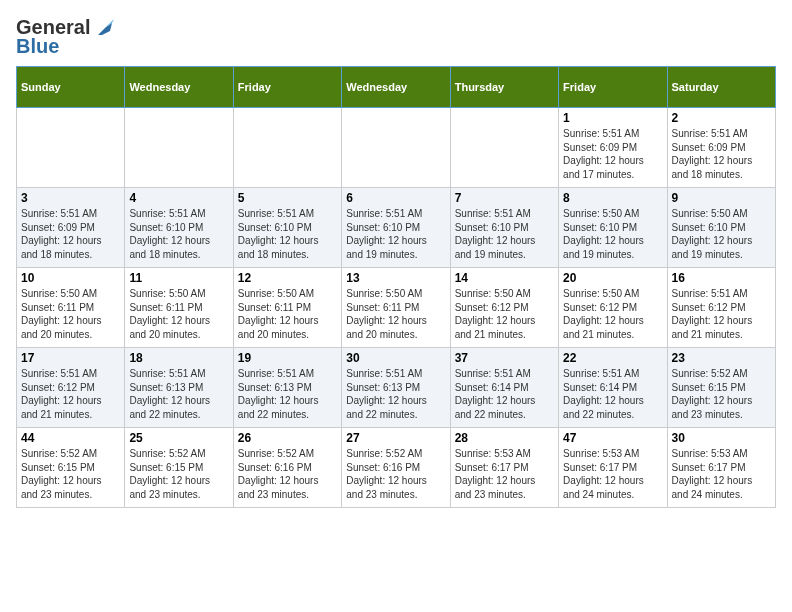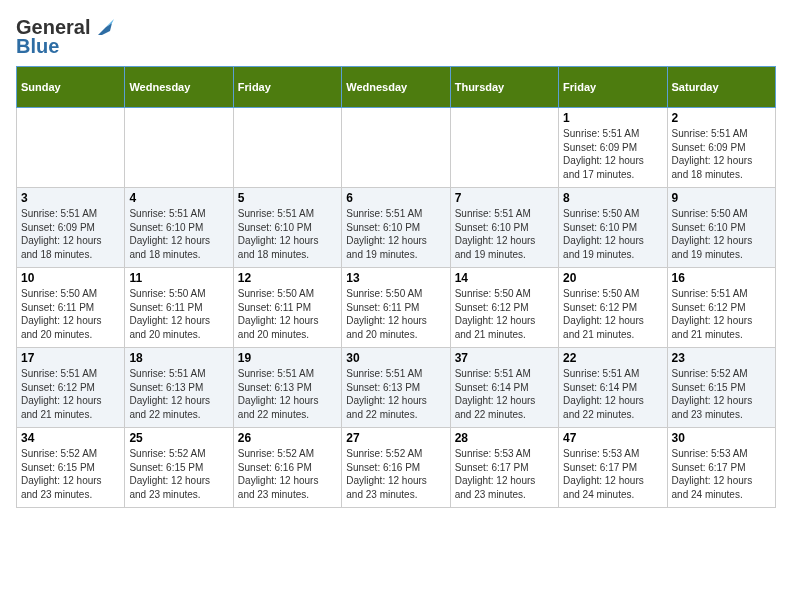--- a/index.html
+++ b/index.html
@@ -246,21 +246,21 @@
         </td>
         <td>
           <span class="day-number">23</span>
           <div class="day-info" style="white-space: pre-line;">Sunrise: 5:52 AM
 Sunset: 6:15 PM
 Daylight: 12 hours and 23 minutes.</div>
         </td>
       </tr>
       <tr>
         <td>
-          <span class="day-number">34</span>
+          <span class="day-number">44</span>
           <div class="day-info" style="white-space: pre-line;">Sunrise: 5:52 AM
 Sunset: 6:15 PM
 Daylight: 12 hours and 23 minutes.</div>
         </td>
         <td>
           <span class="day-number">25</span>
           <div class="day-info" style="white-space: pre-line;">Sunrise: 5:52 AM
 Sunset: 6:15 PM
 Daylight: 12 hours and 23 minutes.</div>
         </td>

